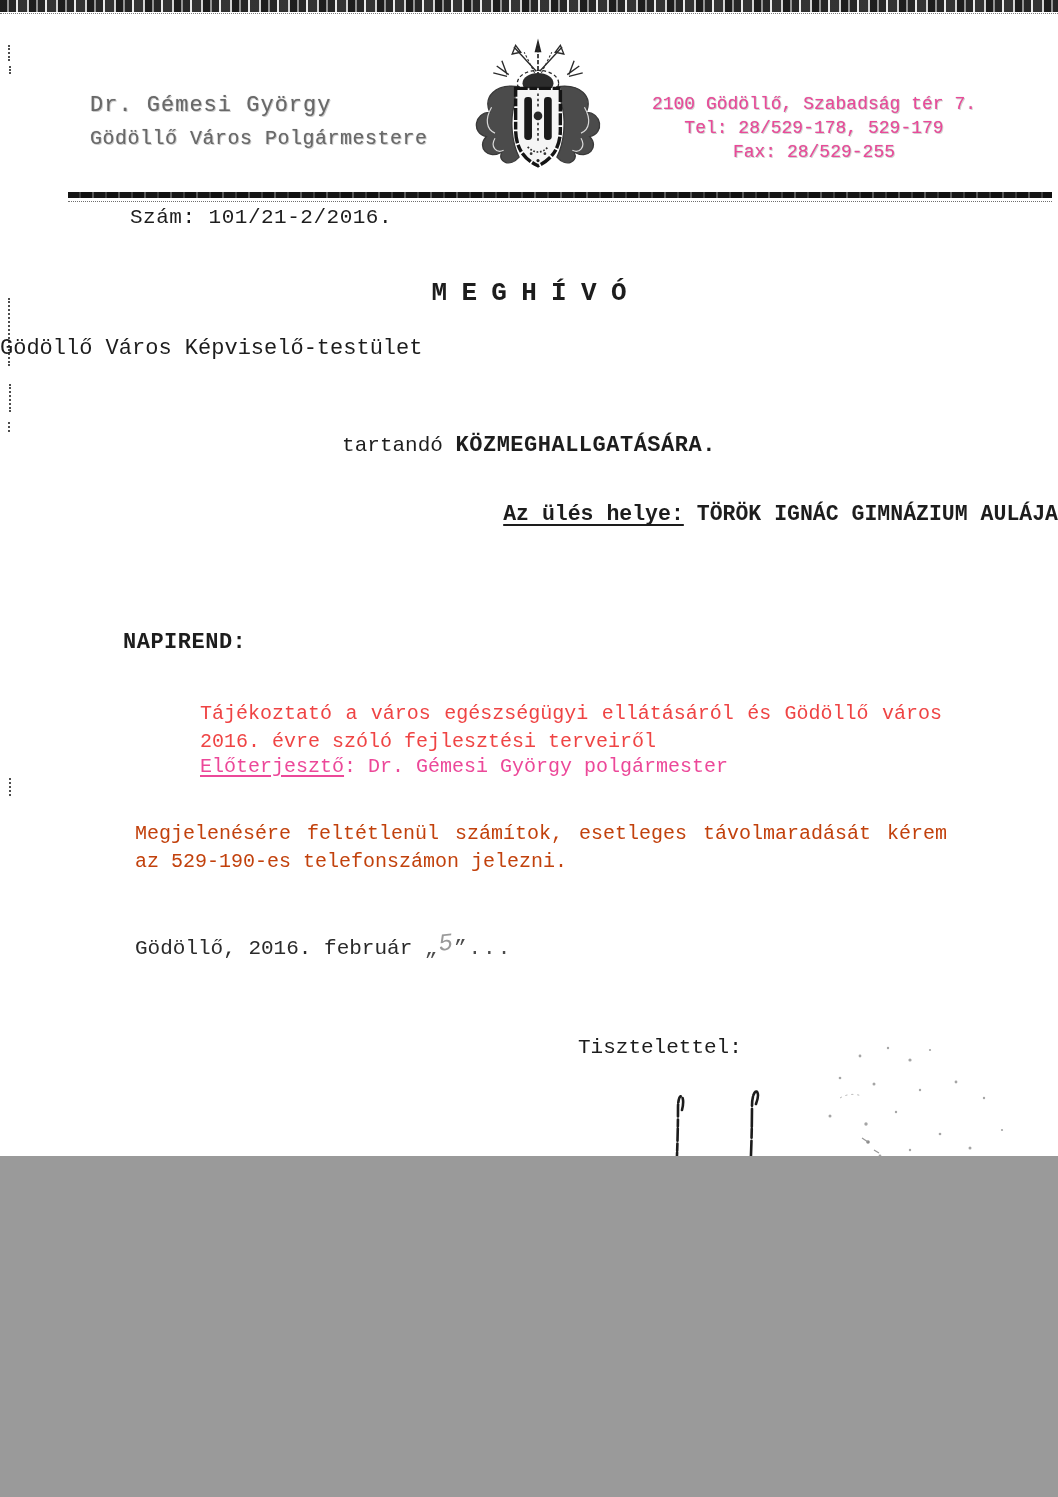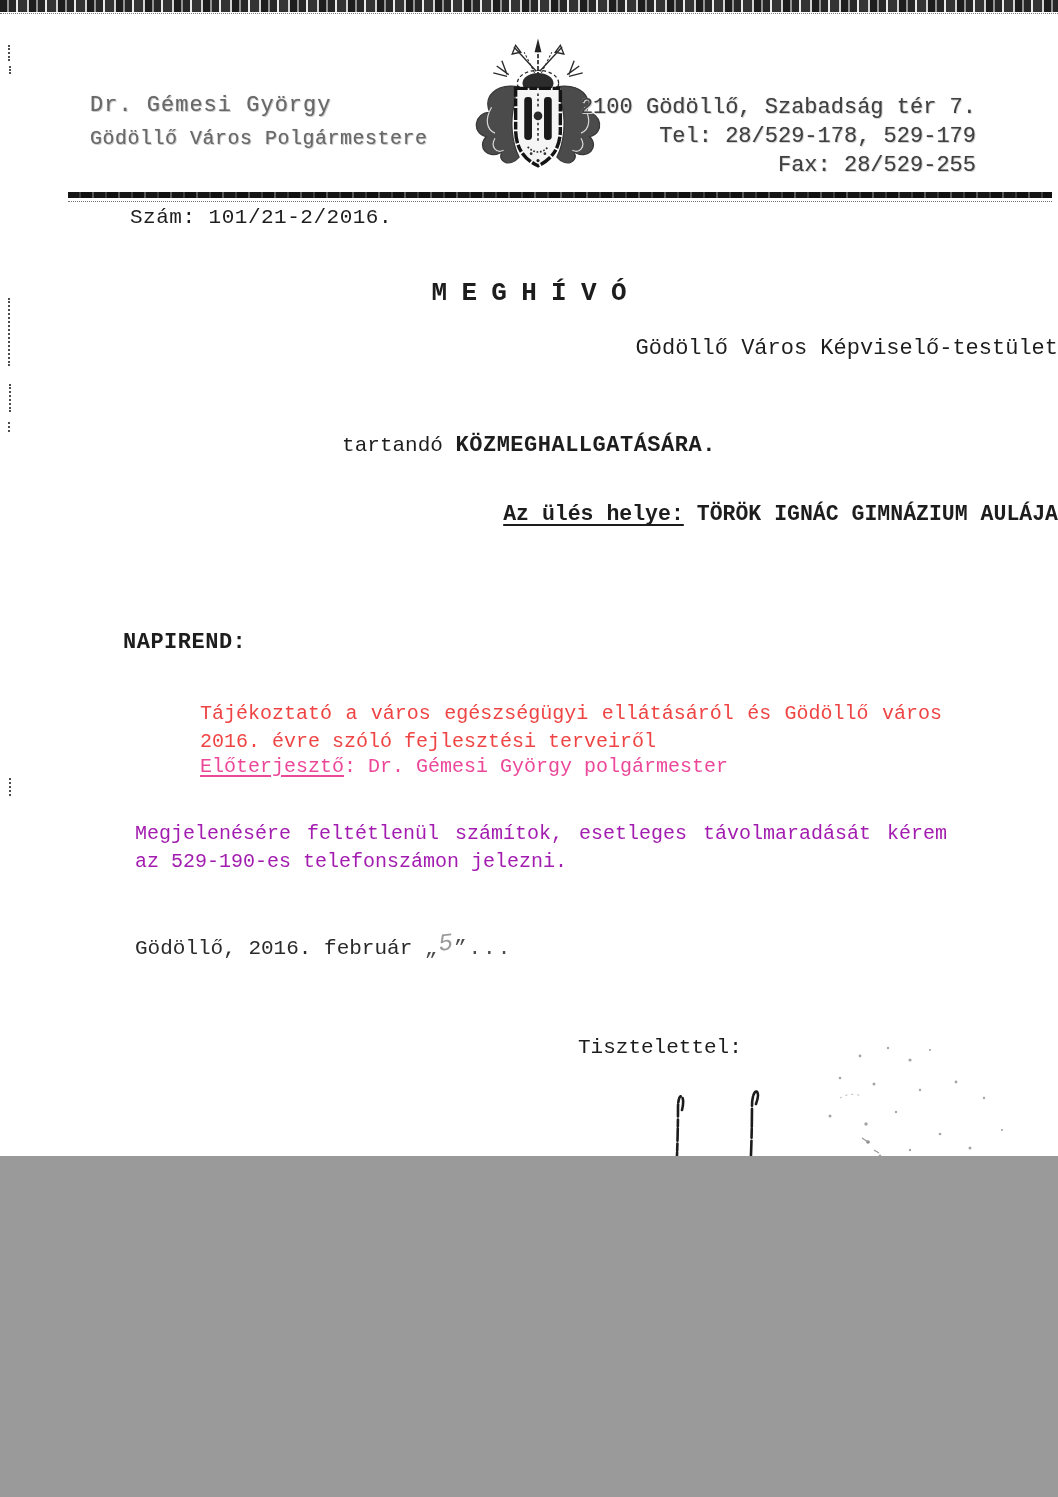--- a/index.html
+++ b/index.html
@@ -29,58 +29,58 @@
   
   .hdr-left{
     position:absolute;left:90px;top:95px;
     color:#686868;line-height:1.0;
     text-shadow:0 0 1px #a8a8a8, 1px 1px 0 #cfcfcf;
   }
   .hdr-left .l1{font-size:22px;letter-spacing:1px;}
   .hdr-left .l2{font-size:20px;margin-top:12px;letter-spacing:.5px;}
   .hdr-right{
     position:absolute;right:82px;top:93px;
-    text-align:right;color:#404040;font-size:22px;line-height:1.32;
+    text-align:center;color:#ec4899;font-size:18px;line-height:1.32;
     text-shadow:0 0 1px #b0b0b0, 1px 1px 0 #d6d6d6;
   }
   .coat{position:absolute;left:452px;top:33px;width:172px;height:152px;}
   
   .rule{
     position:absolute;left:68px;top:192px;width:984px;height:6px;
     background:repeating-linear-gradient(90deg,#161616 0 11px,#3c3c3c 11px 13px,#101010 13px 24px,#575757 24px 26px);
   }
   .rule-dotted{
     position:absolute;left:68px;top:201px;width:984px;height:0;
     border-top:1px dotted #6f6f6f;
   }
   .ref{position:absolute;left:130px;top:206px;font-size:21px;letter-spacing:.5px;}
   .title{
     position:absolute;left:0;top:278px;width:1058px;text-align:center;
     font-size:26px;font-weight:bold;letter-spacing:.55em;text-indent:.55em;
   }
-  .line-body{position:absolute;left:0;top:336px;width:1058px;text-align:right;font-size:22px;}
+  .line-body{position:absolute;left:0;top:336px;width:1058px;text-align:left;font-size:22px;}
   .line-date{position:absolute;left:0;top:386px;width:1058px;text-align:center;font-size:22px;font-weight:bold;}
   .line-held{position:absolute;left:0;top:433px;width:1058px;text-align:center;font-size:21px;}
   .line-held .evt{font-weight:bold;font-size:22px;letter-spacing:.5px;}
   .line-venue{position:absolute;left:0;top:502px;width:1058px;text-align:right;font-size:21.5px;font-weight:bold;}
   .line-venue .vlabel{text-decoration:underline;text-decoration-thickness:2px;text-underline-offset:4px;}
   .napirend{position:absolute;left:123px;top:630px;font-size:22px;font-weight:bold;letter-spacing:.5px;}
   .agenda-item{
     position:absolute;left:200px;top:700px;width:742px;
     font-size:20px;line-height:1.38;color:#ef4444;
     text-align:justify;
   }
   .presenter{
     position:absolute;left:200px;top:755px;width:742px;
     font-size:20px;color:#ec4899;
   }
   .presenter .plabel{text-decoration:underline;text-underline-offset:3px;}
   .note{
     position:absolute;left:135px;top:820px;width:812px;
-    font-size:20px;line-height:1.42;color:#a21caf;text-align:justify;
+    font-size:20px;line-height:1.42;color:#c2410c;text-align:justify;
   }
   .place-date{position:absolute;left:135px;top:934px;font-size:21px;color:#2a2a2a;}
   .place-date .quote{color:#4c4c4c;letter-spacing:2px;}
   .place-date .hand{
     display:inline-block;color:#9a9a9a;font-size:24px;
     transform:rotate(-6deg) translateY(-4px);
     font-style:italic;
   }
   .salutation{position:absolute;left:578px;top:1036px;font-size:21px;}
   .signature{position:absolute;left:628px;top:1082px;width:215px;height:235px;}

